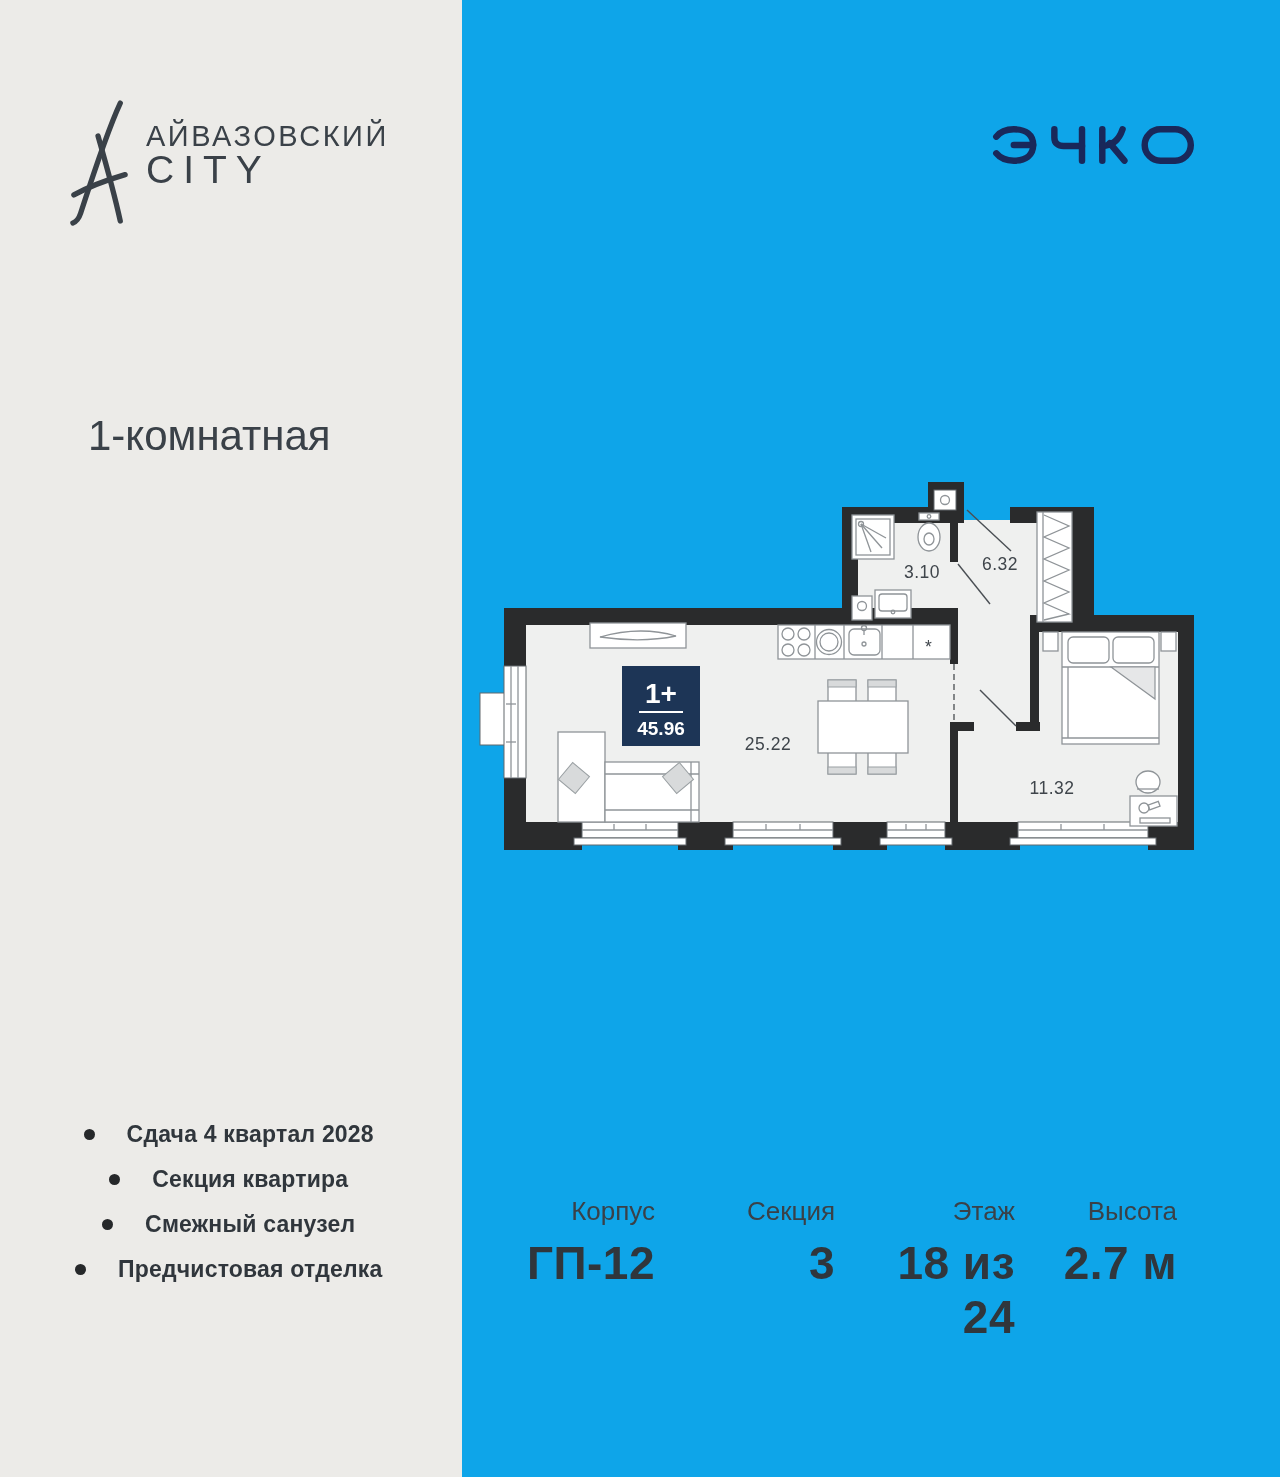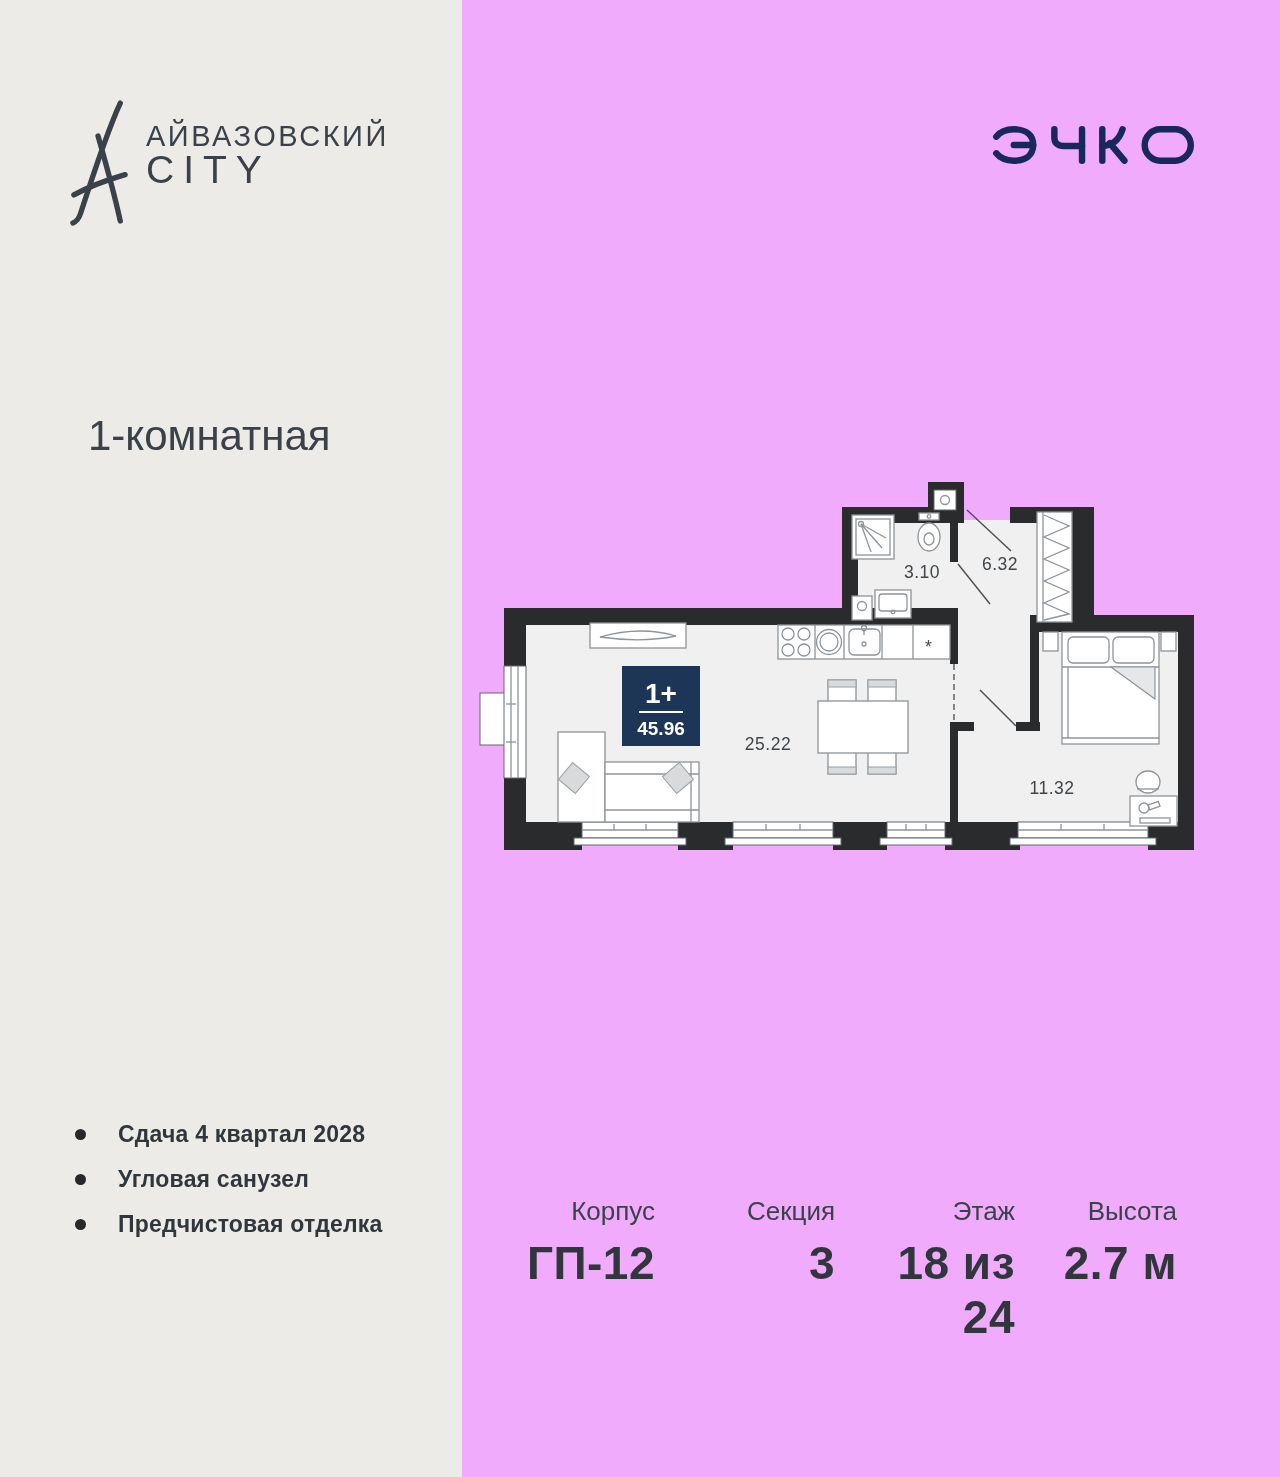--- a/index.html
+++ b/index.html
@@ -1,31 +1,31 @@
 <!DOCTYPE html>
 <html><head>
 <meta charset="utf-8">
 <style>
   html,body{margin:0;padding:0;background:#ffffff;}
-  .page{position:relative;width:1280px;height:1477px;background:#f0abfc;overflow:hidden;
+  .page{position:relative;width:1280px;height:1477px;background:#0ea5e9;overflow:hidden;
         font-family:"Liberation Sans",sans-serif;color:#3a4148;}
   .sidebar{position:absolute;left:0;top:0;width:462px;height:1477px;background:#ecebe8;}
   
   .brand{position:absolute;left:70px;top:98px;display:flex;align-items:flex-start;}
   .brand-glyph{width:58px;height:130px;}
   .brand-text{margin-left:18px;margin-top:22px;}
   .brand-line1{font-size:29px;letter-spacing:2.5px;font-weight:500;color:#3a4148;line-height:33px;}
   .brand-line2{font-size:39px;letter-spacing:9px;font-weight:500;color:#3a4148;line-height:33px;}
   
   .area-title{position:absolute;left:88px;top:300px;font-size:76px;font-weight:700;color:#3a4148;letter-spacing:0px;}
   .area-title sup{font-size:44px;vertical-align:34px;font-weight:700;}
   .rooms-subtitle{position:absolute;left:88px;top:412px;font-size:42px;font-weight:400;color:#3a4148;}
   
   .features{position:absolute;left:75px;top:1112px;}
-  .feature{display:flex;align-items:center;height:45px;}
+  .feature{display:flex;align-items:center;height:45px;justify-content:center;}
   .feature .dot{width:11px;height:11px;border-radius:50%;background:#26282a;margin-right:32px;flex:none;}
   .feature .txt{font-size:23px;font-weight:700;color:#30363c;letter-spacing:0.2px;}
   
   .dev-logo{position:absolute;left:988px;top:123px;width:212px;height:44px;}
   
   .plan{position:absolute;left:470px;top:460px;width:740px;height:420px;}
   
   .info-col{position:absolute;text-align:right;}
   .info-label{font-size:26px;font-weight:400;color:#3a4148;}
   .info-value{font-size:46px;font-weight:700;color:#30363c;margin-top:9px;letter-spacing:0.5px;}
@@ -68,21 +68,25 @@
 
     <div class="rooms-subtitle">1-комнатная</div>
 
     <div class="features">
       <div class="feature">
         <span class="dot"></span>
         <span class="txt">Сдача 4 квартал 2028</span>
       </div>
       <div class="feature">
         <span class="dot"></span>
-        <span class="txt">Угловая санузел</span>
+        <span class="txt">Секция квартира</span>
+      </div>
+      <div class="feature">
+        <span class="dot"></span>
+        <span class="txt">Смежный санузел</span>
       </div>
       <div class="feature">
         <span class="dot"></span>
         <span class="txt">Предчистовая отделка</span>
       </div>
     </div>
   </div>
 
   <svg class="dev-logo" viewBox="0 0 230 44">
     <title>ЭНКО</title>

